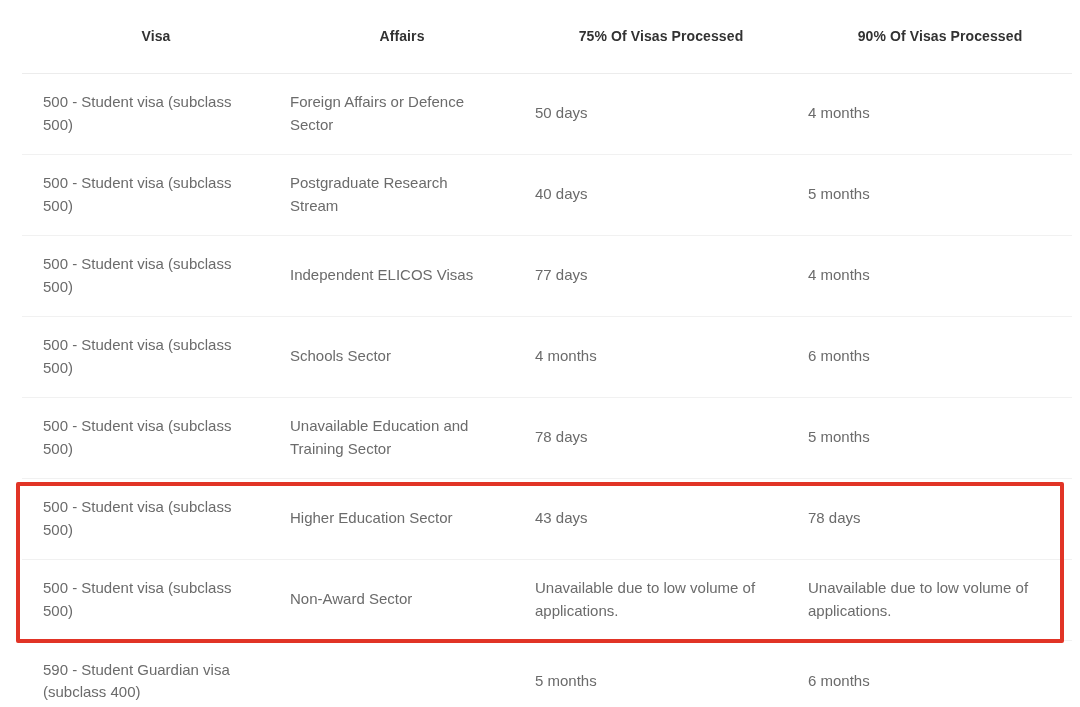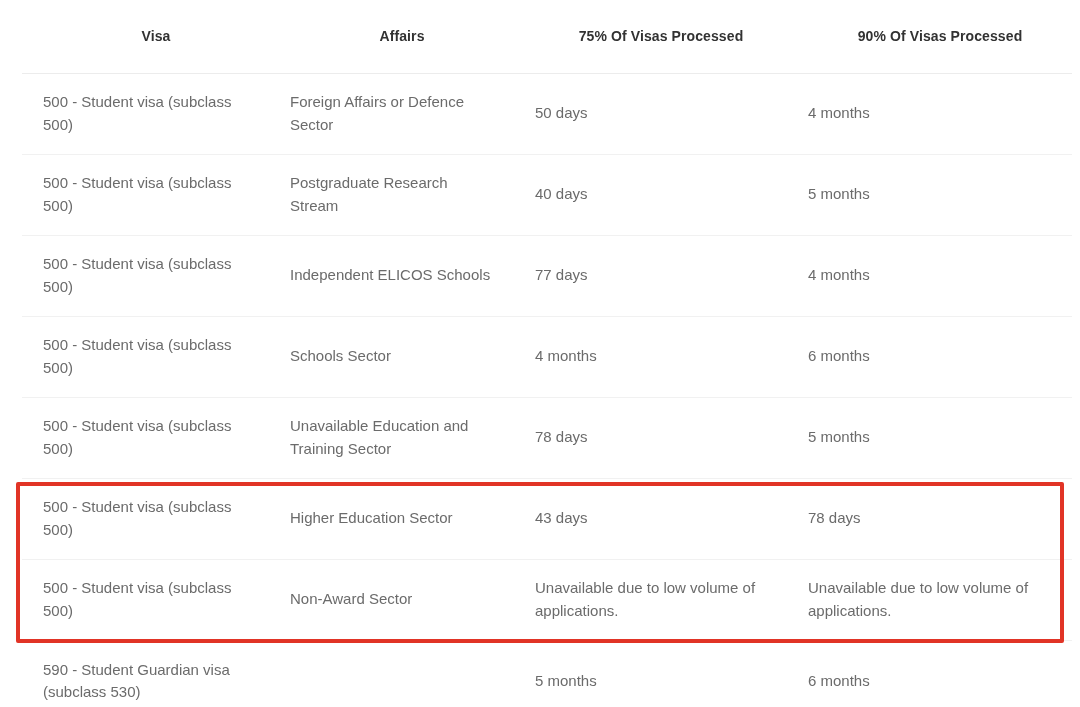--- a/index.html
+++ b/index.html
@@ -125,21 +125,21 @@
           </td>
           <td>
             <span class="cell-text">5 months</span>
           </td>
         </tr>
         <tr>
           <td>
             <span class="cell-text">500 - Student visa (subclass 500)</span>
           </td>
           <td>
-            <span class="cell-text">Independent ELICOS Schools</span>
+            <span class="cell-text">Independent ELICOS Visas</span>
           </td>
           <td>
             <span class="cell-text">77 days</span>
           </td>
           <td>
             <span class="cell-text">4 months</span>
           </td>
         </tr>
         <tr>
           <td>
@@ -192,21 +192,21 @@
           </td>
           <td>
             <span class="cell-text">Unavailable due to low volume of applications.</span>
           </td>
           <td>
             <span class="cell-text">Unavailable due to low volume of applications.</span>
           </td>
         </tr>
         <tr>
           <td>
-            <span class="cell-text">590 - Student Guardian visa (subclass 530)</span>
+            <span class="cell-text">590 - Student Guardian visa (subclass 400)</span>
           </td>
           <td>
             <span class="cell-text"></span>
           </td>
           <td>
             <span class="cell-text">5 months</span>
           </td>
           <td>
             <span class="cell-text">6 months</span>
           </td>

